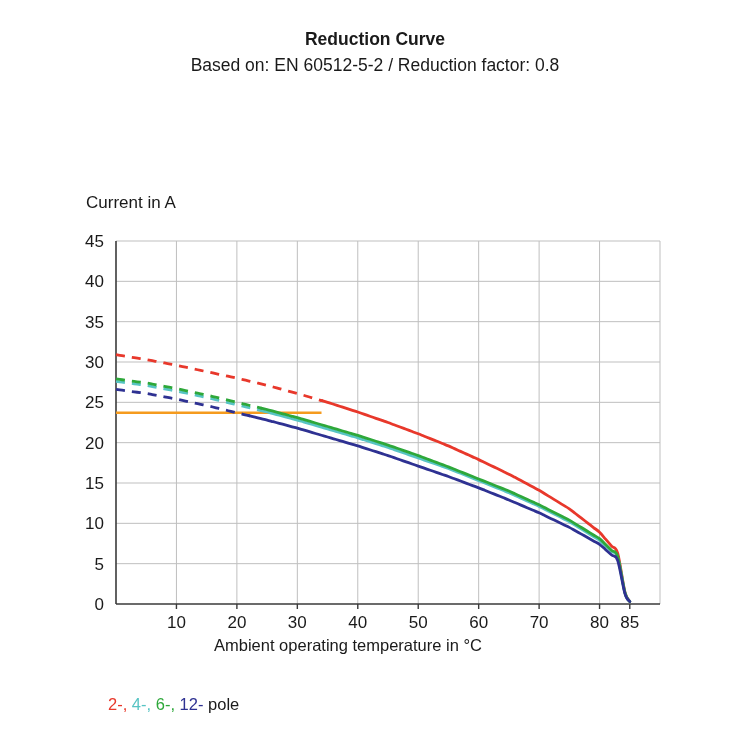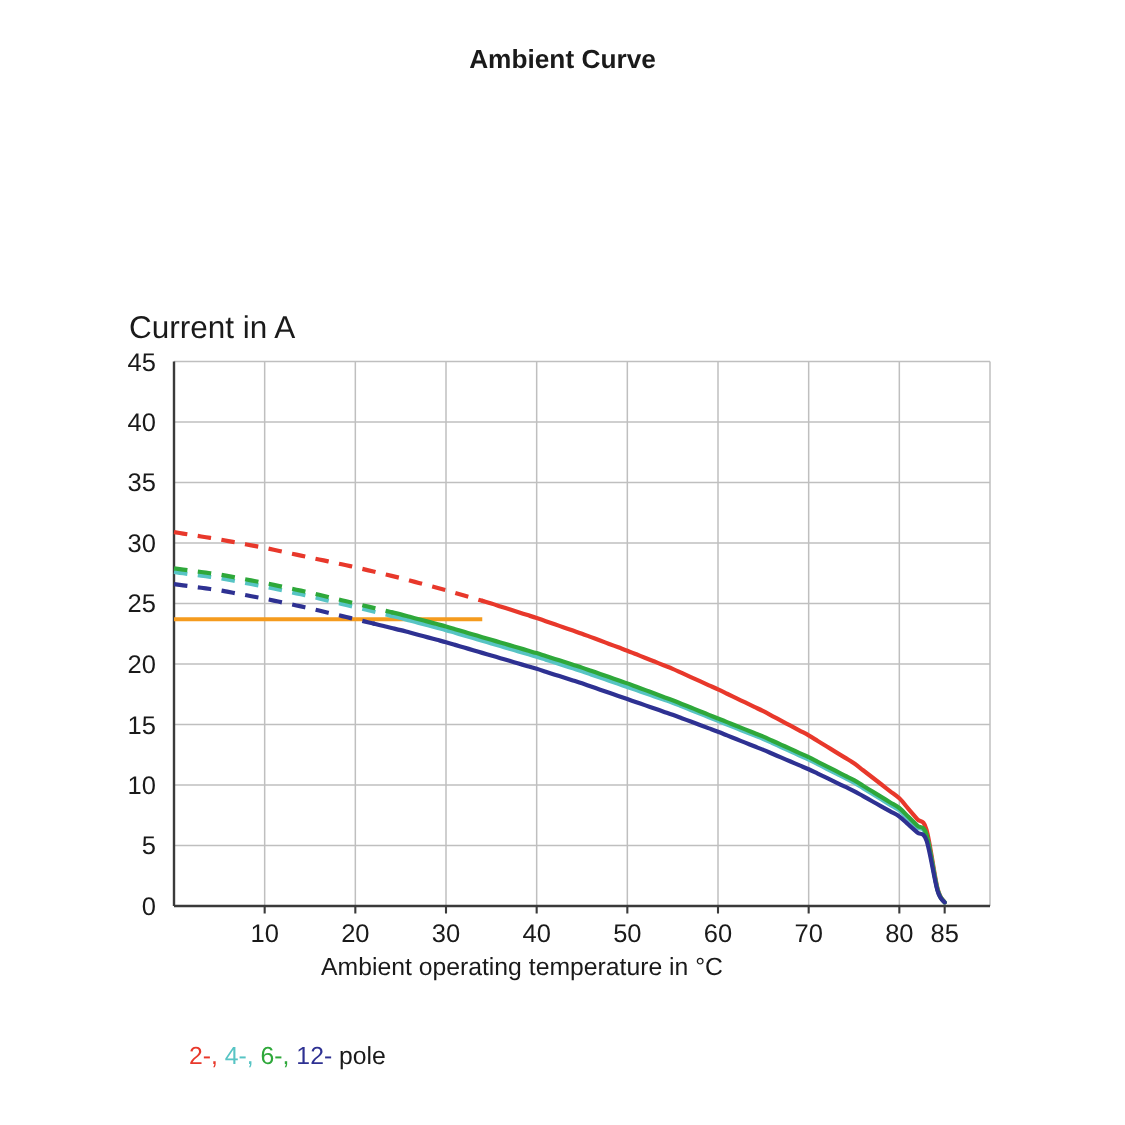--- a/index.html
+++ b/index.html
@@ -36,43 +36,43 @@
     font-weight: bold;
   }
   sup {
     font-size: 11px;
     vertical-align: super;
     line-height: 0;
   }
   .ylabel {
     position: absolute;
     left: 86px;
-    top: 207px;
-    font-size: 21px;
+    top: 193px;
+    font-size: 17px;
     color: #1a1a1a;
   }
   .xlabel {
     position: absolute;
     left: 0;
     top: 636px;
     width: 696px;
     text-align: center;
     font-size: 16.5px;
     color: #1a1a1a;
   }
   .plot-wrap {
     position: absolute;
     left: 0;
     top: 0;
     width: 750px;
     height: 750px;
   }
   .legend {
     position: absolute;
-    left: 18px;
+    left: 0;
     top: 695px;
     width: 652px;
     height: 30px;
   }
   .legend-poles {
     position: absolute;
     left: 108px;
     top: 0;
     font-size: 16.5px;
     white-space: nowrap;
@@ -93,21 +93,22 @@
     margin-right: 14px;
     margin-bottom: 3px;
   }
 </style>
 </head>
 <body>
 
 <div class="page">
 
   <div class="title-block">
-    <div class="line bold">Ambient Curve</div>
+    <div class="line bold">Reduction Curve</div>
+    <div class="line">Based on: EN 60512-5-2 / Reduction factor: 0.8</div>
   </div>
 
   <div class="ylabel">Current in A</div>
   <div class="xlabel">Ambient operating temperature in °C</div>
 
   <div class="plot-wrap">
     <svg id="chart-svg" width="750" height="750" viewBox="0 0 750 750">
         <line x1="176.44444444444446" y1="241" x2="176.44444444444446" y2="604" stroke="#bfbfbf" stroke-width="1"></line>
         <line x1="236.88888888888889" y1="241" x2="236.88888888888889" y2="604" stroke="#bfbfbf" stroke-width="1"></line>
         <line x1="297.3333333333333" y1="241" x2="297.3333333333333" y2="604" stroke="#bfbfbf" stroke-width="1"></line>

